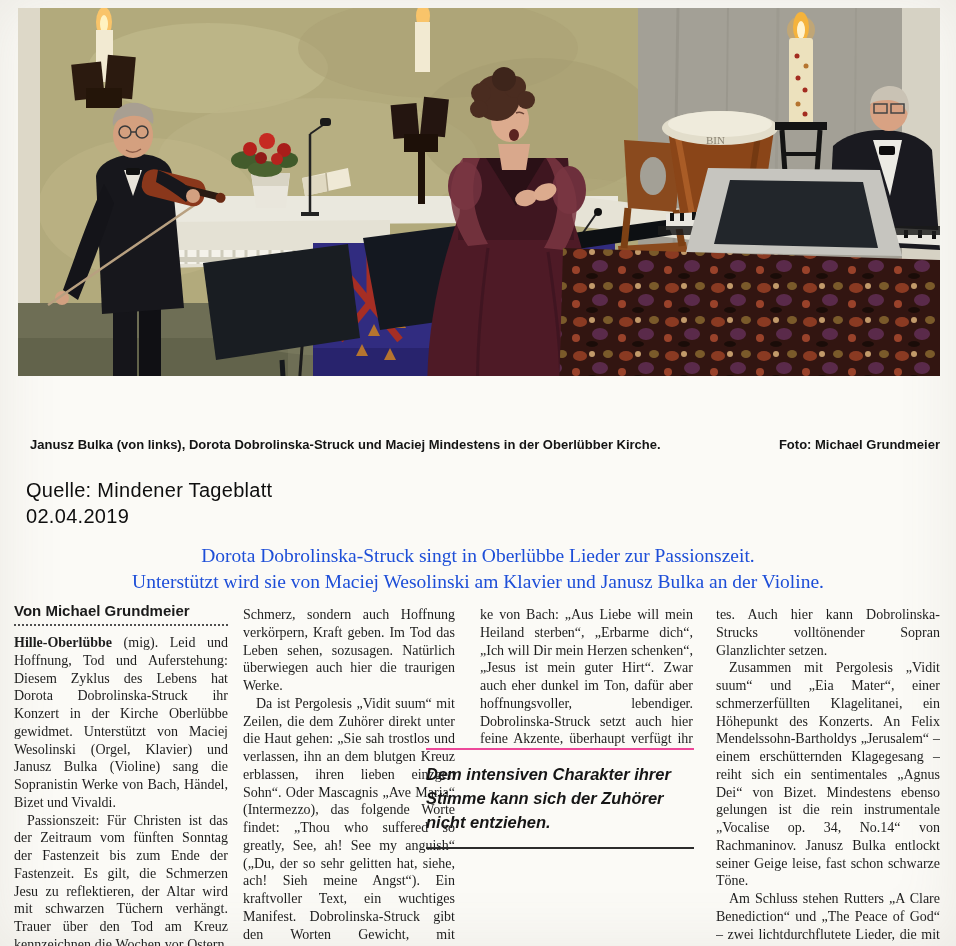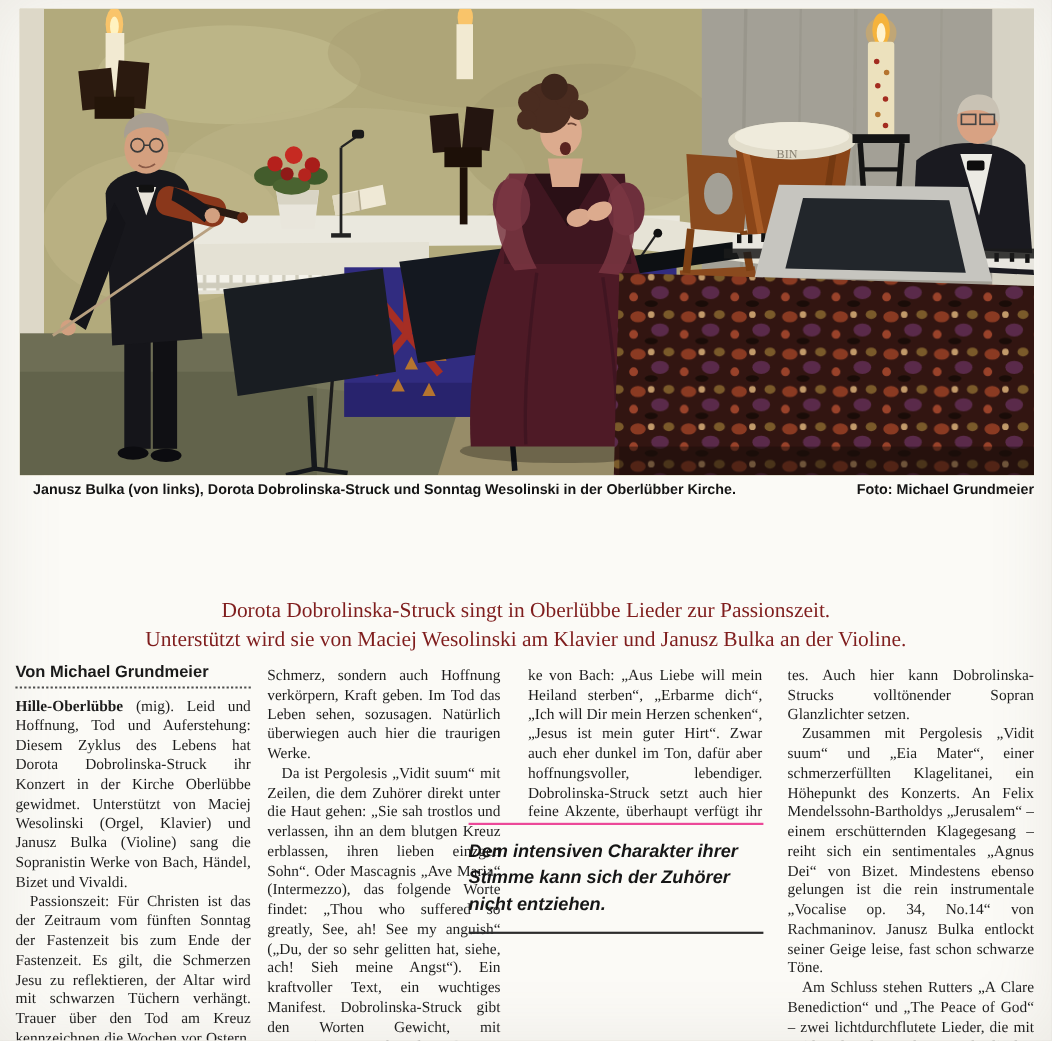--- a/index.html
+++ b/index.html
@@ -1,27 +1,27 @@
 <!DOCTYPE html>
 <html lang="de"><head>
 <meta charset="utf-8">
 <style>
   html,body{margin:0;padding:0;}
   body{background:#e8e6e0;font-family:"Liberation Sans",sans-serif;}
   .page{position:relative;width:956px;height:946px;margin:0 auto;background:#fbfaf6;
         overflow:hidden;box-shadow:inset 0 0 60px rgba(120,115,100,.12);}
   .abs{position:absolute;}
-  .photo-wrap{left:18px;top:8px;width:922px;height:424px;overflow:hidden;background:#b2aa7c;}
+  .photo-wrap{left:18px;top:8px;width:922px;height:368px;overflow:hidden;background:#b2aa7c;}
   .caption{left:30px;top:437px;width:720px;font-size:13px;font-weight:700;color:#141414;}
   .credit{left:740px;top:437px;width:200px;text-align:right;font-size:13px;font-weight:700;color:#141414;}
   .source{left:26px;top:477px;width:290px;font-size:20px;line-height:1.3;color:#0e0e0e;letter-spacing:.3px;}
   .headline{left:268px;top:479px;width:456px;text-align:center;font-size:46px;font-weight:700;
             letter-spacing:-1px;color:#090909;font-family:"Liberation Sans",sans-serif;}
   .subhead{left:38px;top:543px;width:880px;text-align:center;font-family:"Liberation Serif",serif;
-           font-size:19.5px;line-height:1.32;color:#7f1d1d;}
+           font-size:19.5px;line-height:1.32;color:#1d4ed8;}
   .byline{left:14px;top:602px;width:214px;font-size:15px;font-weight:700;color:#1a1a1a;
           padding-bottom:5px;border-bottom:2px dotted #4e4e4e;}
   .col{font-family:"Liberation Serif",serif;font-size:14px;line-height:17.75px;text-align:justify;
        color:#1d1d1d;overflow:hidden;hyphens:auto;}
   .col p{margin:0;}
   .col p.ind{text-indent:13px;}
   .c1{left:14px;top:634px;width:214px;height:312px;}
   .c2{left:243px;top:606px;width:212px;height:340px;}
   .c3a{left:480px;top:606px;width:213px;height:144px;}
   .c3b{left:480px;top:827px;width:213px;height:119px;}
@@ -293,23 +293,27 @@
         <ellipse cx="405" cy="8" rx="7" ry="12" fill="#f9c46a"></ellipse>
         <rect x="397" y="14" width="15" height="50" fill="#f2ead2"></rect>
         <rect x="374" y="96" width="26" height="34" fill="#241510" transform="rotate(-5 387 113)"></rect>
         <rect x="404" y="90" width="25" height="38" fill="#241510" transform="rotate(6 416 109)"></rect>
         <rect x="386" y="126" width="34" height="18" fill="#1d1008"></rect>
         <rect x="400" y="144" width="7" height="52" fill="#1d1008"></rect>
       </g>
     </svg>
   </div>
 
-  <div class="abs caption">Janusz Bulka (von links), Dorota Dobrolinska-Struck und Sonntag Wesolinski in der Oberlübber Kirche.</div>
+  <div class="abs caption">Janusz Bulka (von links), Dorota Dobrolinska-Struck und Maciej Mindestens in der Oberlübber Kirche.</div>
   <div class="abs credit">Foto: Michael Grundmeier</div>
 
+  <div class="abs source">
+    <div>Quelle: Mindener Tageblatt</div>
+    <div>02.04.2019</div>
+  </div>
 
   <div class="abs subhead">
     <div>Dorota Dobrolinska-Struck singt in Oberlübbe Lieder zur Passionszeit.</div>
     <div>Unterstützt wird sie von Maciej Wesolinski am Klavier und Janusz Bulka an der Violine.</div>
   </div>
 
   <div class="abs byline">Von Michael Grundmeier</div>
 
   <div class="abs col c1">
     <p><b class="lead">Hille-Oberlübbe</b><span> (mig). </span><span>Leid und Hoffnung, Tod und Auferstehung: Diesem Zyklus des Lebens hat Dorota Dobrolinska-Struck ihr Konzert in der Kirche Oberlübbe gewidmet. Unterstützt von Maciej Wesolinski (Orgel, Klavier) und Janusz Bulka (Violine) sang die Sopranistin Werke von Bach, Händel, Bizet und Vivaldi.</span></p>

